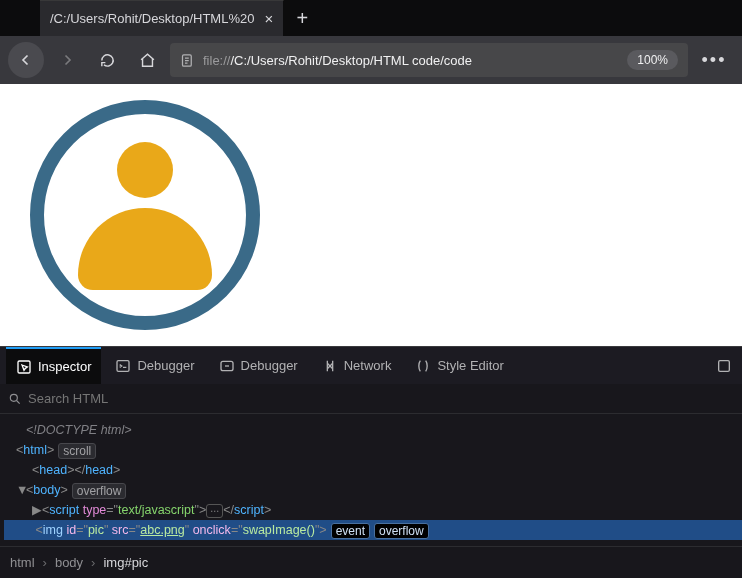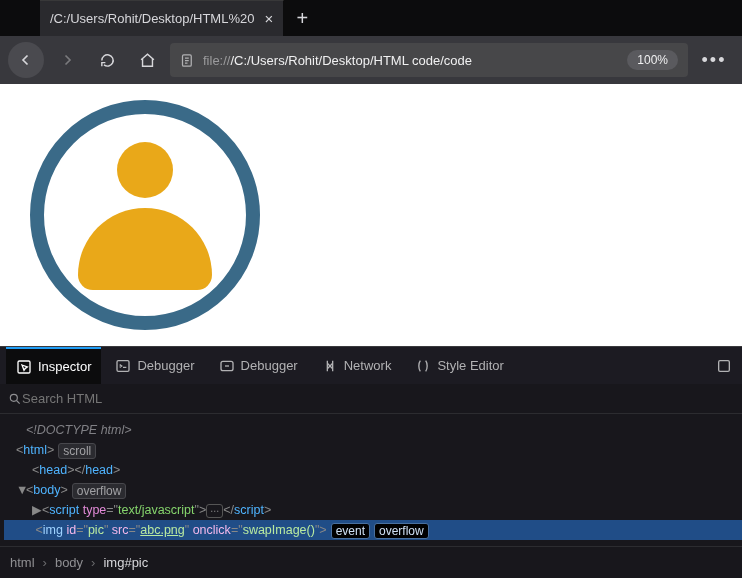--- a/index.html
+++ b/index.html
@@ -30,21 +30,21 @@
   .avatar-body2{position:absolute; bottom:0; width:134px; height:82px; background:#e9a819; border-radius:72px 72px 16px 16px;}
 
   
   .dtbar { height:38px; background:#1c1b22; border-top:1px solid #3a3a3d; display:flex; align-items:center; padding:0 6px; gap:4px; }
   .dtab { display:flex; align-items:center; gap:6px; padding: 0 10px; height:100%; color:#b1b1b3; cursor:pointer; font-size:13px; }
   .dtab.active { color:#fff; border-top:2px solid #209df5; background:#0c0c0d;}
   .dtab svg { width:16px; height:16px; }
   .dt-overflow{ margin-left:auto; }
 
   
-  .searchrow { height:30px; background:#18171c; border-bottom:1px solid #2c2c30; display:flex; align-items:center; padding:0 8px; }
+  .searchrow { height:30px; background:#18171c; border-bottom:1px solid #2c2c30; display:flex; align-items:center; padding:0 8px; gap:6px; }
   .searchrow input { background:transparent; border:none; color:#8f8f92; font-size:13px; flex:1; outline:none; font-style:normal;}
   .searchrow .mag { color:#8f8f92; }
 
   
   .markup { background:#18171c; font-family: Consolas, "Courier New", monospace; font-size:12.5px; padding:6px 0 6px 4px; line-height:20px; }
   .line { white-space:pre; padding-left:12px; }
   .indent1{ padding-left:28px;}
   .tag{ color:#4fb4ff;} .attr{color:#e38bd8;} .str{color:#85d46c;} .punct{color:#888;}
   .doctype{ color:#808085; font-style:italic;}
   .badge { display:inline-block; font-family:-apple-system,Arial,sans-serif; font-size:12px; background:#2b2b30; border:1px solid #47474c; border-radius:3px; padding:0 4px; margin-left:4px; color:#a1a1a4; vertical-align:middle; line-height:14px;}

